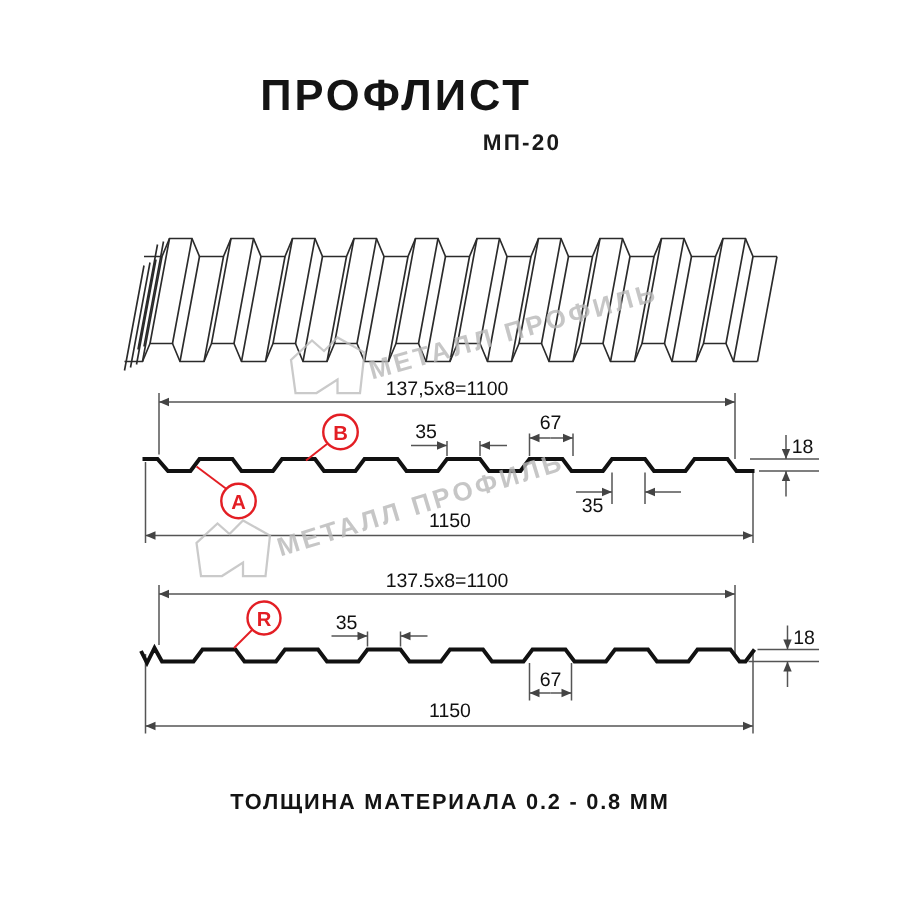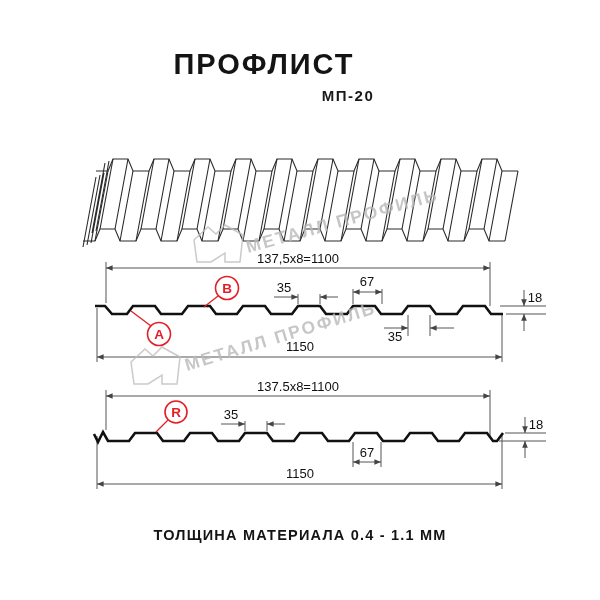--- a/index.html
+++ b/index.html
@@ -129,14 +129,14 @@
     <g>
       <path class="wm-logo" transform="translate(194,224)" d="M3,38 L0,16 L14,3 L22,10 L31,1 L49,11 L46,38 L31,38 L31,29 L17,38 Z"></path>
       <text class="wm-txt" transform="translate(248,253) rotate(-15.5)">МЕТАЛЛ ПРОФИЛЬ</text>
     </g>
     <g>
       <path class="wm-logo" transform="translate(131,346)" d="M3,38 L0,16 L14,3 L22,10 L31,1 L49,11 L46,38 L31,38 L31,29 L17,38 Z"></path>
       <text class="wm-txt" transform="translate(187,371) rotate(-17)">МЕТАЛЛ ПРОФИЛЬ</text>
     </g>
   </svg>
 
-  <div class="footer">ТОЛЩИНА МАТЕРИАЛА 0.4 - 1.1 ММ</div>
+  <div class="footer">ТОЛЩИНА МАТЕРИАЛА 0.2 - 0.8 ММ</div>
 </div>
 
 </body></html>

